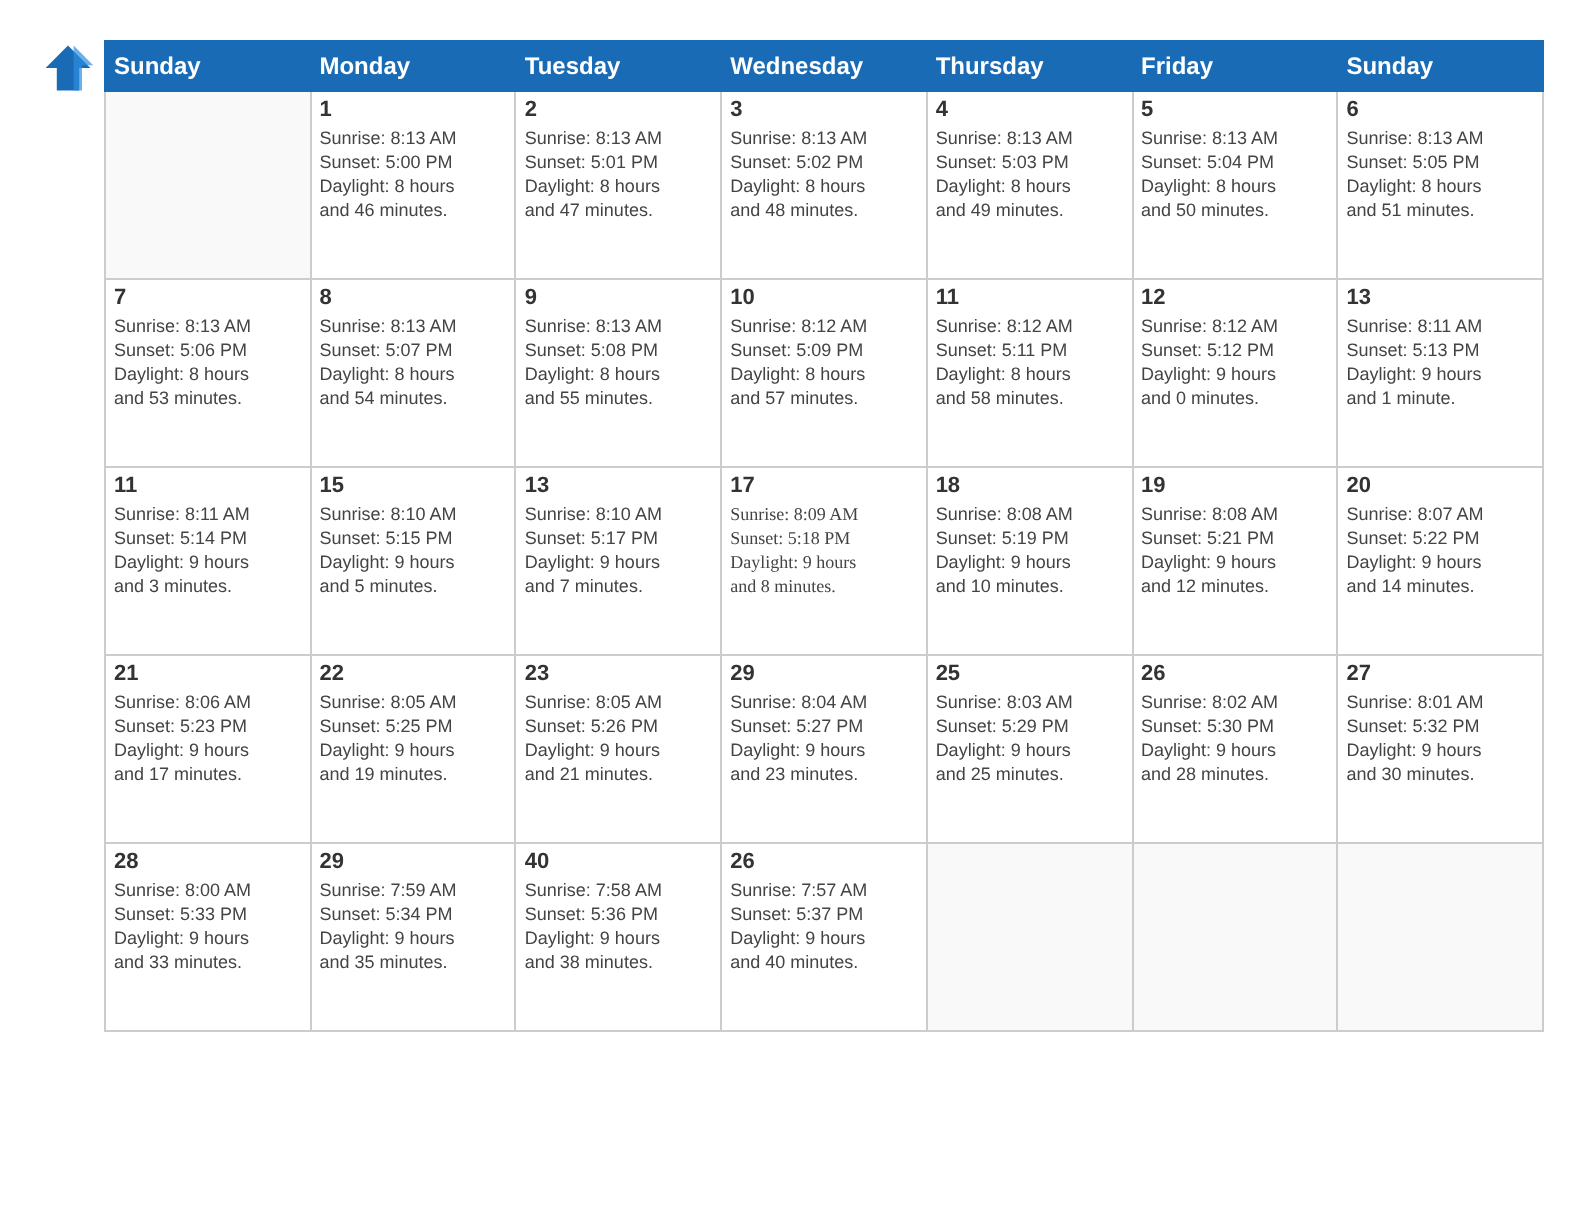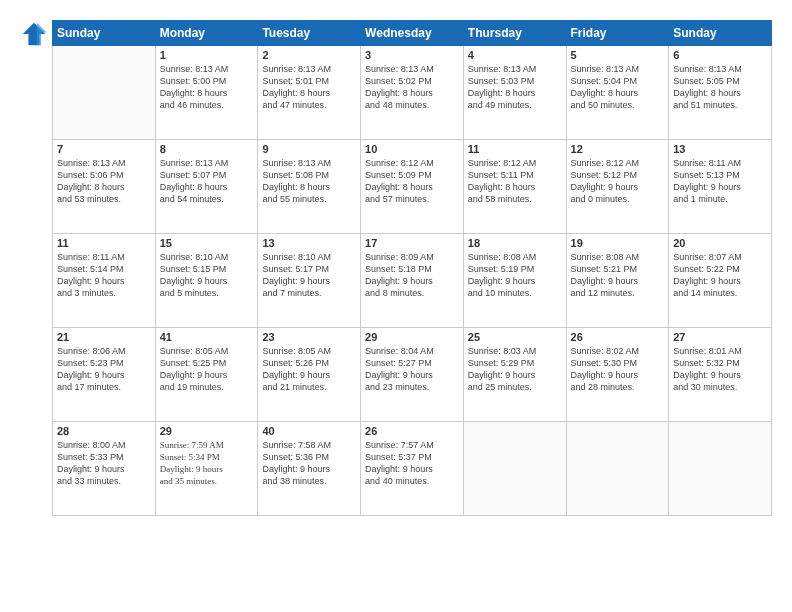--- a/index.html
+++ b/index.html
@@ -239,21 +239,21 @@
           </td>
           <td>
             <span class="day-num">13</span>
             <div class="day-info" style="white-space: pre-line;">Sunrise: 8:10 AM
 Sunset: 5:17 PM
 Daylight: 9 hours
 and 7 minutes.</div>
           </td>
           <td>
             <span class="day-num">17</span>
-            <div class="day-info" style="white-space: pre-line;">Sunrise: 8:09 AM
+            <div class="day-info" style="white-space: pre-line; font-family: Liberation Serif, serif;">Sunrise: 8:09 AM
 Sunset: 5:18 PM
 Daylight: 9 hours
 and 8 minutes.</div>
           </td>
           <td>
             <span class="day-num">18</span>
             <div class="day-info" style="white-space: pre-line;">Sunrise: 8:08 AM
 Sunset: 5:19 PM
 Daylight: 9 hours
 and 10 minutes.</div>
@@ -275,21 +275,21 @@
         </tr>
         <tr>
           <td>
             <span class="day-num">21</span>
             <div class="day-info" style="white-space: pre-line;">Sunrise: 8:06 AM
 Sunset: 5:23 PM
 Daylight: 9 hours
 and 17 minutes.</div>
           </td>
           <td>
-            <span class="day-num">41</span>
+            <span class="day-num">22</span>
             <div class="day-info" style="white-space: pre-line;">Sunrise: 8:05 AM
 Sunset: 5:25 PM
 Daylight: 9 hours
 and 19 minutes.</div>
           </td>
           <td>
             <span class="day-num">23</span>
             <div class="day-info" style="white-space: pre-line;">Sunrise: 8:05 AM
 Sunset: 5:26 PM
 Daylight: 9 hours
@@ -327,21 +327,21 @@
         <tr>
           <td>
             <span class="day-num">28</span>
             <div class="day-info" style="white-space: pre-line;">Sunrise: 8:00 AM
 Sunset: 5:33 PM
 Daylight: 9 hours
 and 33 minutes.</div>
           </td>
           <td>
             <span class="day-num">29</span>
-            <div class="day-info" style="white-space: pre-line; font-family: Liberation Serif, serif;">Sunrise: 7:59 AM
+            <div class="day-info" style="white-space: pre-line;">Sunrise: 7:59 AM
 Sunset: 5:34 PM
 Daylight: 9 hours
 and 35 minutes.</div>
           </td>
           <td>
             <span class="day-num">40</span>
             <div class="day-info" style="white-space: pre-line;">Sunrise: 7:58 AM
 Sunset: 5:36 PM
 Daylight: 9 hours
 and 38 minutes.</div>

